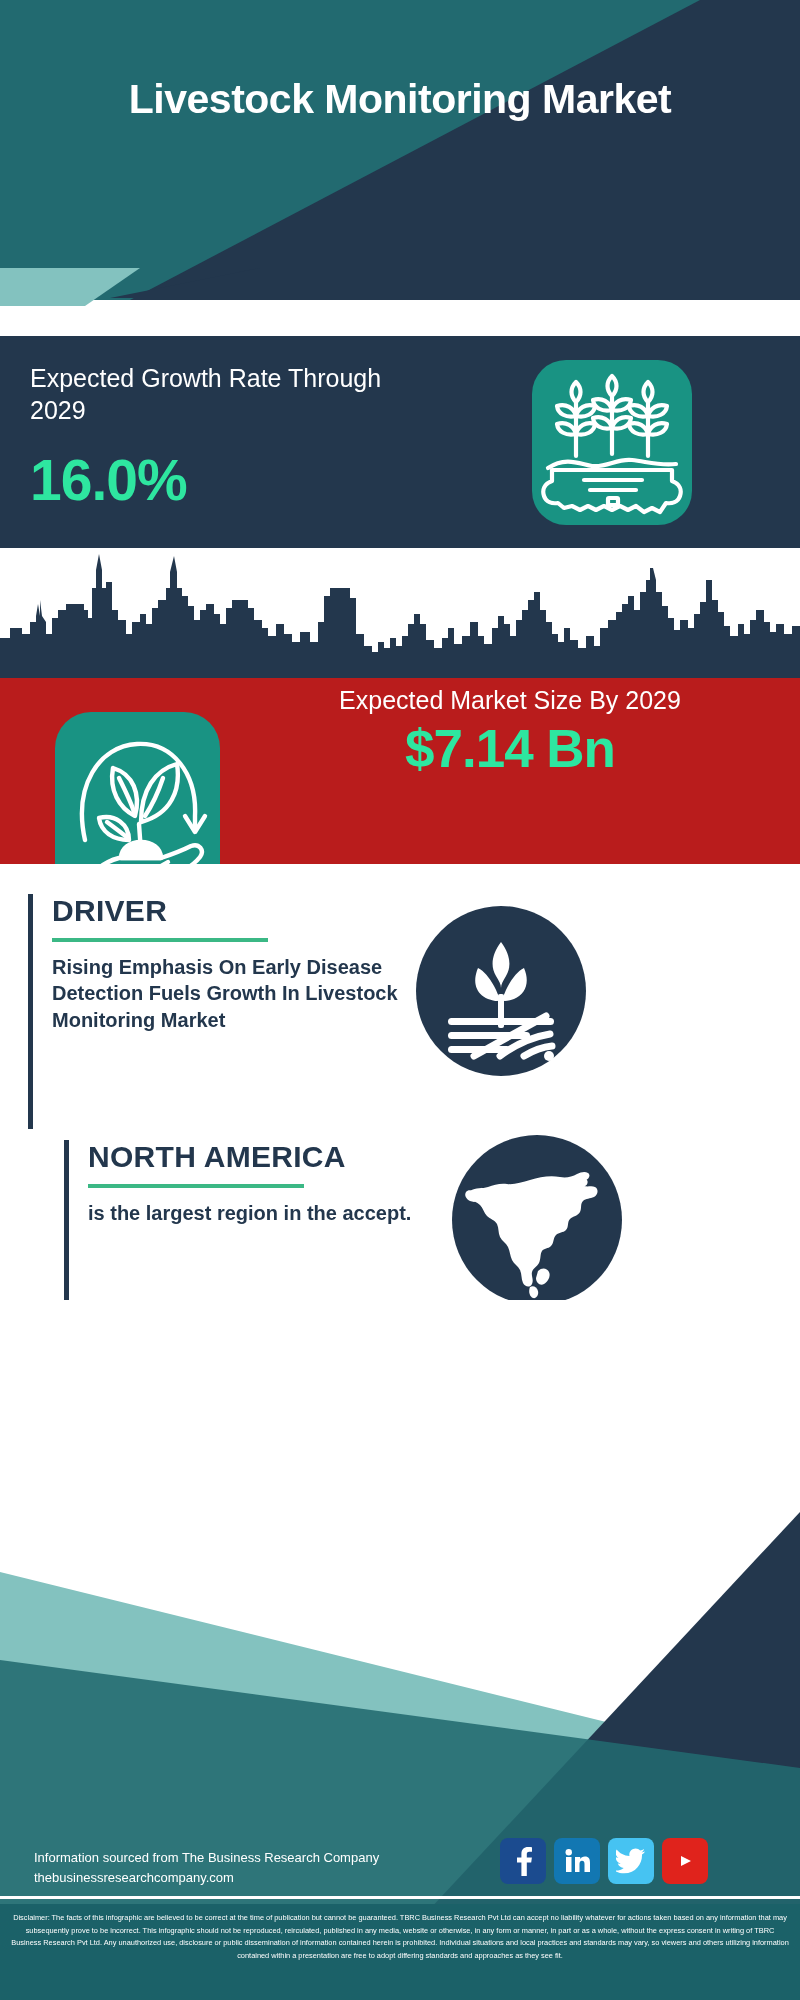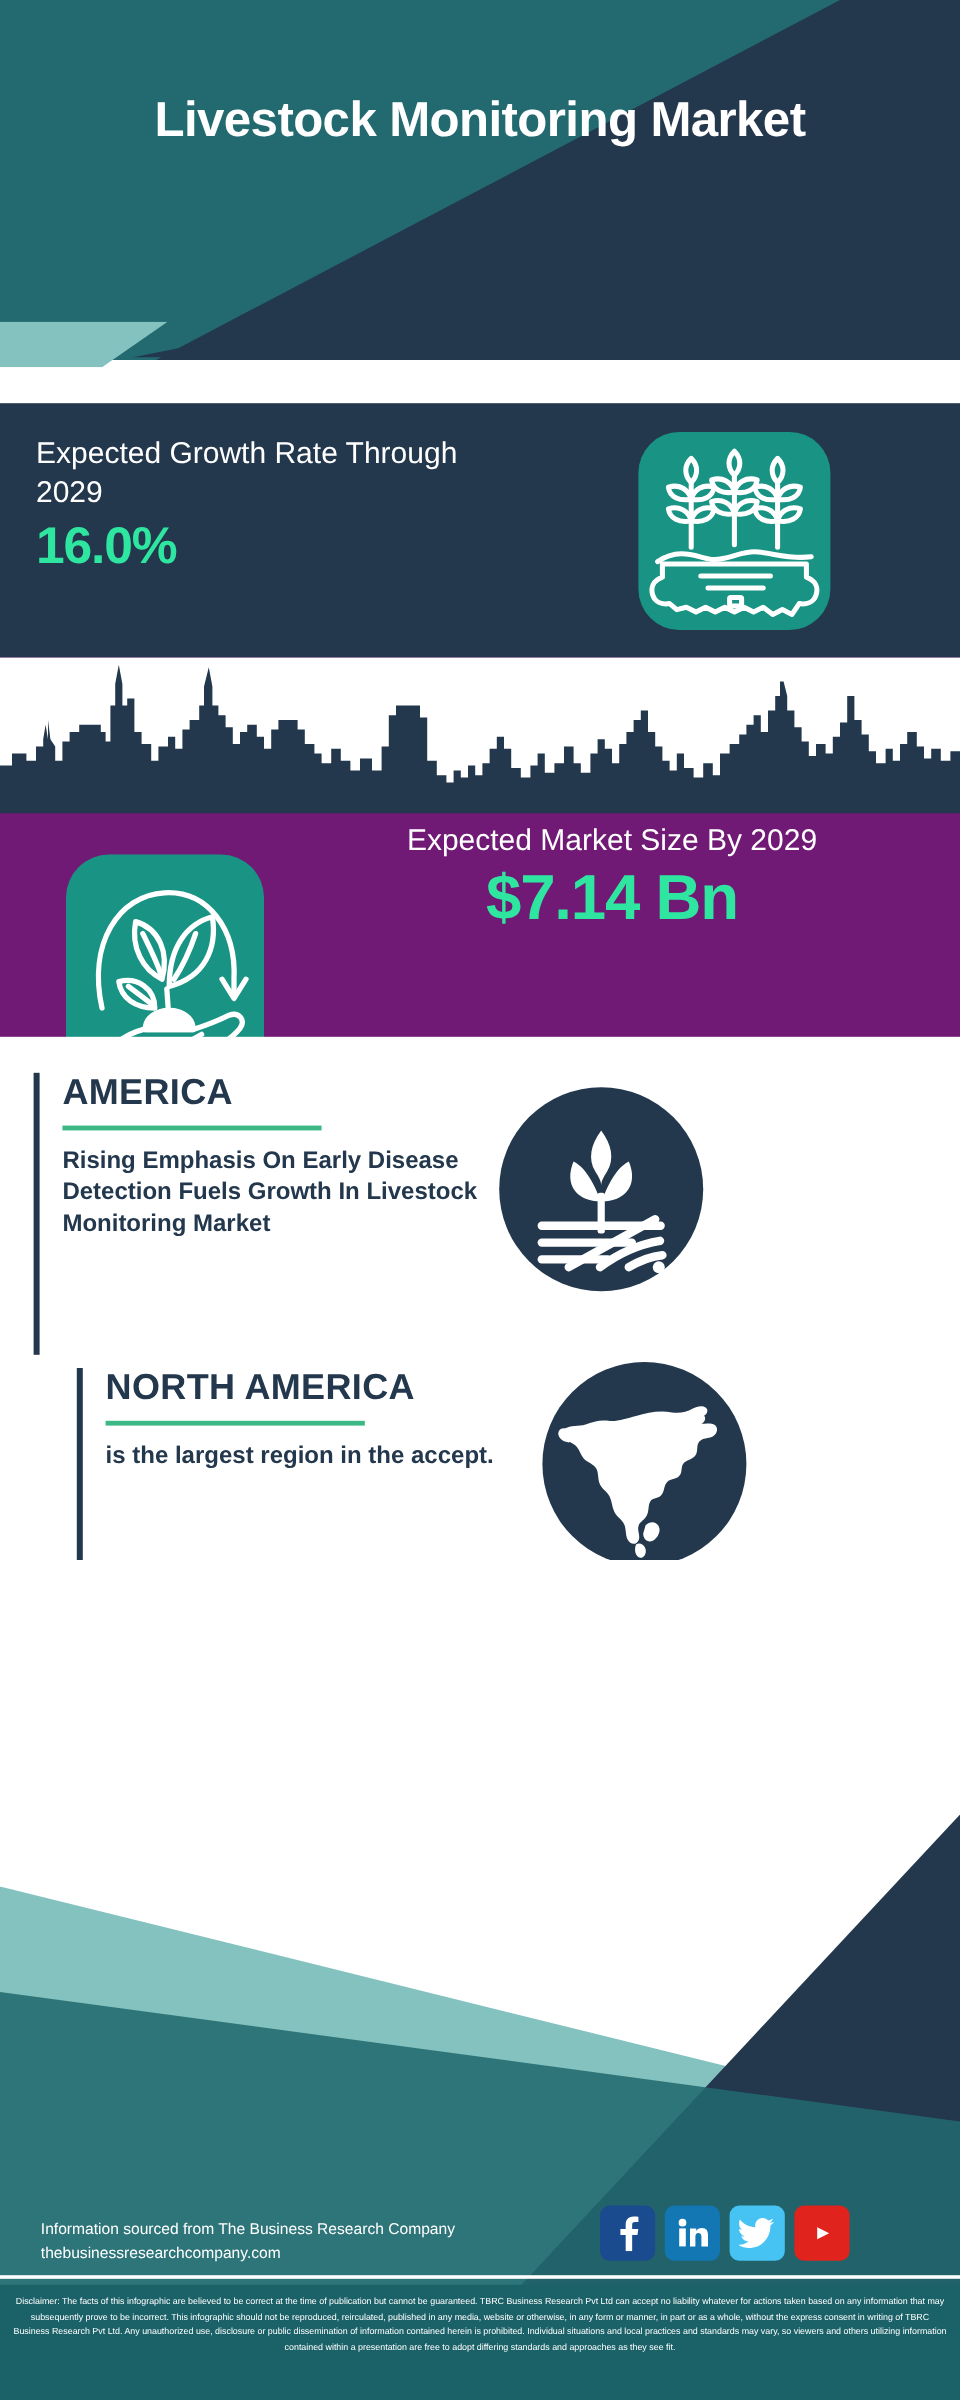--- a/index.html
+++ b/index.html
@@ -38,29 +38,29 @@
   .subwedge .navy {
     position:absolute; left:0; top:0; width:800px; height:70px;
     background:#23374d;
     clip-path: polygon(260px 0, 800px 0, 800px 30px, 110px 30px);
   }
 
   
   .growth { position:absolute; left:0; top:336px; width:800px; height:212px; background:#23374d; }
   .growth-text { position:absolute; left:30px; top:26px; width:400px; text-align:left; }
   .growth-label { color:#ffffff; font-size:25px; line-height:1.28; font-weight:400; }
-  .growth-value { color:#2ee6a0; font-size:43px; font-weight:bold; line-height:1.1; margin-top:6px; letter-spacing:-1px;}
+  .growth-value { color:#2ee6a0; font-size:57px; font-weight:bold; line-height:1.1; margin-top:23px; letter-spacing:-1px;}
 
   .icon-tile {
     position:absolute; background:#199383; border-radius:34px;
   }
   .icon-tile.growth-tile { left:532px; top:24px; width:160px; height:165px; }
 
   
-  .skyline-sec { position:absolute; left:0; top:548px; width:800px; height:378px; background:#701a75; overflow:hidden; }
+  .skyline-sec { position:absolute; left:0; top:548px; width:800px; height:378px; background:#b91c1c; overflow:hidden; }
   .skyline-white { position:absolute; left:0; top:0; width:800px; height:125px; background:#ffffff; }
   .skyline-svg { position:absolute; left:0; top:0; width:800px; height:130px; display:block; }
 
   .size-tile { left:55px; top:164px; width:165px; height:192px; border-radius:36px; }
   .size-text { position:absolute; left:250px; top:136px; width:520px; text-align:center; }
   .size-label { color:#ffffff; font-size:25px; line-height:1.3; font-weight:400; }
   .size-value { color:#2ee6a0; font-size:53px; font-weight:bold; line-height:1.12; margin-top:2px; letter-spacing:-1px; }
 
   
   .insights { position:absolute; left:0; top:864px; width:800px; height:460px; background:#ffffff; }
@@ -235,21 +235,21 @@
     <div class="size-label">Expected Market Size By 2029</div>
     <div class="size-value">$7.14 Bn</div>
   </div>
 </div>
 
 <div class="insights">
 
   <div class="card card1">
     <div class="bar"></div>
     <div class="body">
-      <div class="card-title">AMERICA</div>
+      <div class="card-title">DRIVER</div>
       <div class="card-rule"></div>
       <div class="card-text">Rising Emphasis On Early Disease Detection Fuels Growth In Livestock Monitoring Market</div>
     </div>
     <div class="circle-icon">
       <svg viewBox="0 0 170 170" width="170" height="170" aria-hidden="true">
         <g fill="#ffffff">
           <path d="M85 36 C76 48 74 60 80 70 C83 75 85 78 85 82 C85 78 87 75 90 70 C96 60 94 48 85 36 Z"></path>
           <path d="M62 62 C56 76 60 88 72 93 C78 95 82 96 85 94 C82 90 81 85 78 80 C73 71 68 65 62 62 Z"></path>
           <path d="M108 62 C114 76 110 88 98 93 C92 95 88 96 85 94 C88 90 89 85 92 80 C97 71 102 65 108 62 Z"></path>
           <rect x="82" y="88" width="6" height="34" rx="2"></rect>

